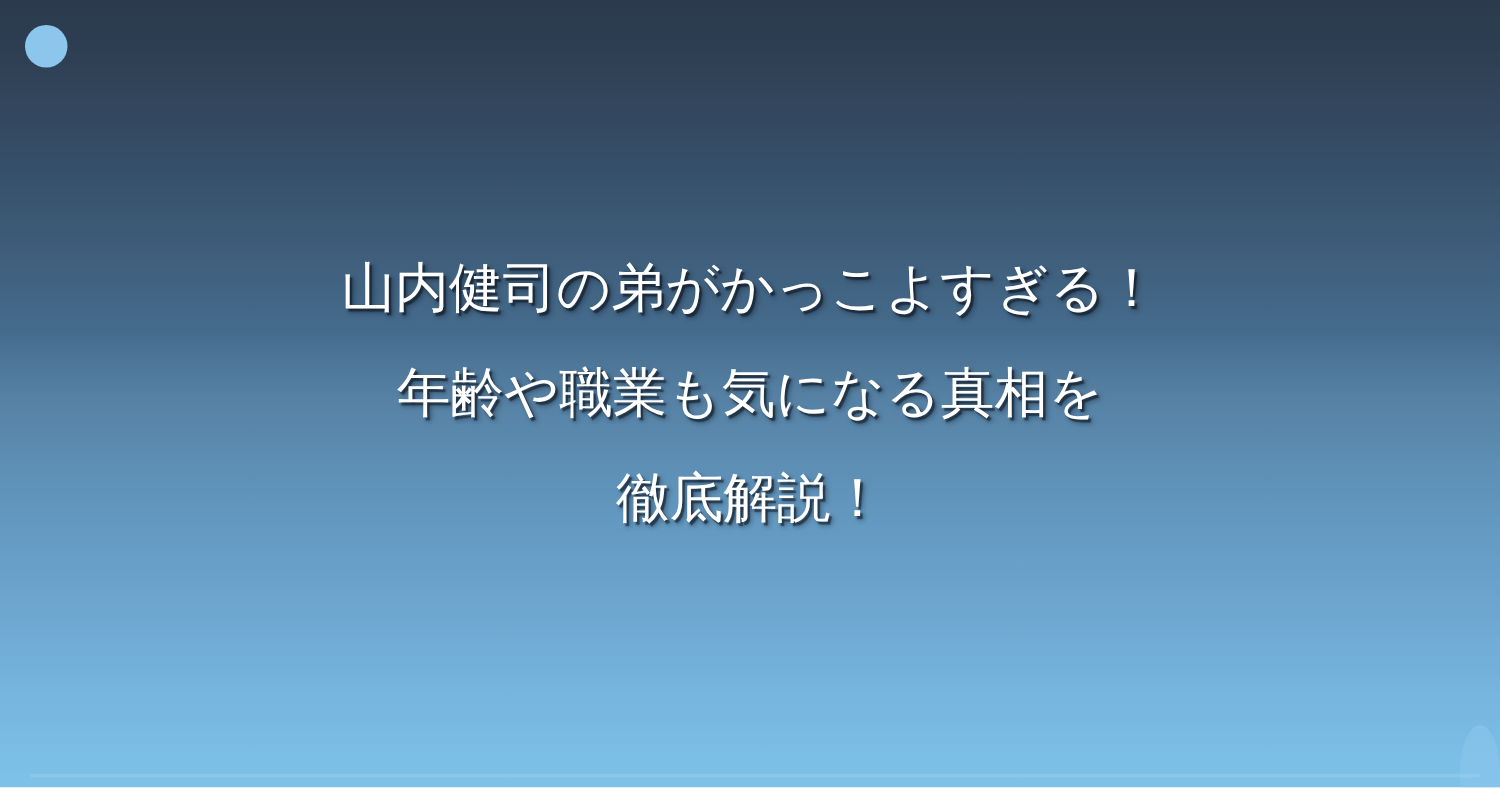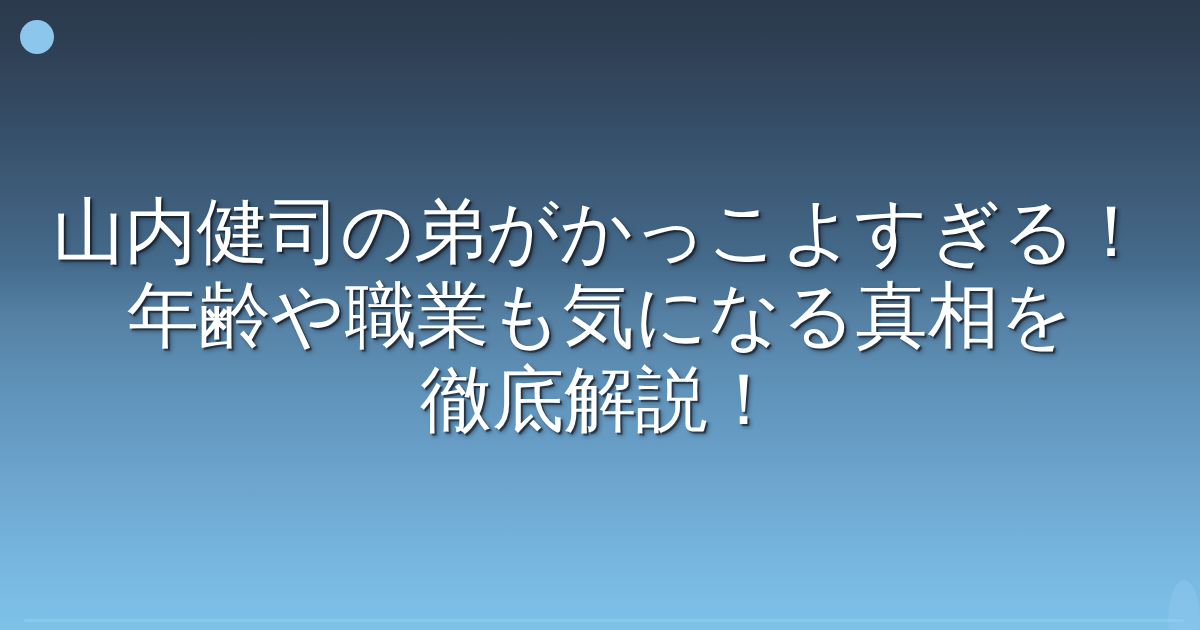--- a/index.html
+++ b/index.html
@@ -76,21 +76,21 @@
     flex-direction: column;
     align-items: center;
     justify-content: center;
   }
 
   .title {
     margin: 0;
     width: 1120px;
     text-align: center;
     color: #ffffff;
-    font-size: 72px;
+    font-size: 43px;
     line-height: 84px;
     font-weight: 400;
     letter-spacing: 0;
     text-shadow:
        2px 2px 1px rgba(12, 20, 30, 0.62),
        3px 3px 4px rgba(10, 16, 26, 0.40);
     white-space: pre-line;
   }
 </style>
 </head>

